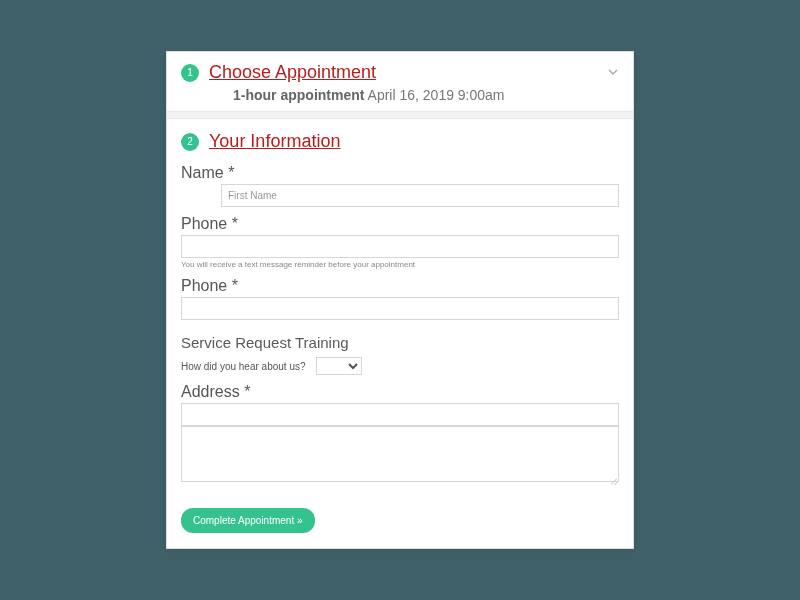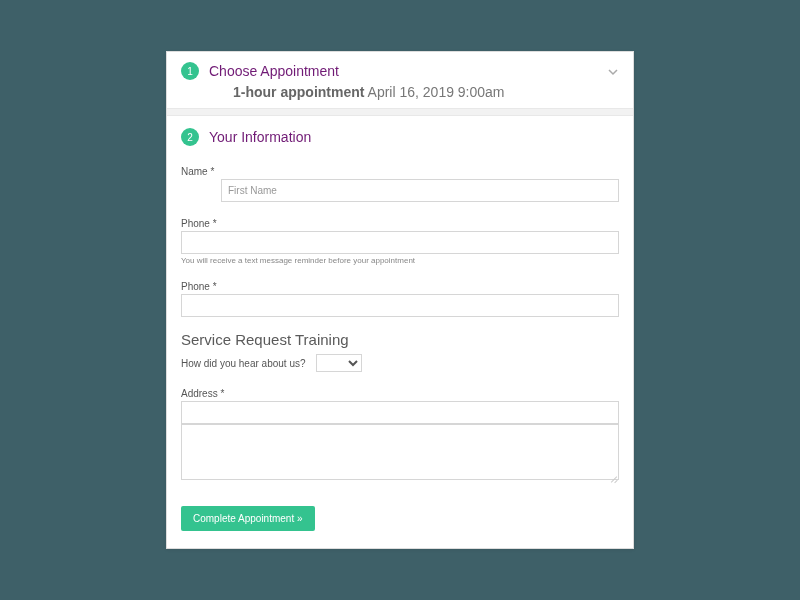--- a/index.html
+++ b/index.html
@@ -38,23 +38,24 @@
       background: #34c38f;
       color: #fff;
       font-size: 10px;
       display: flex;
       align-items: center;
       justify-content: center;
       margin-right: 10px;
       flex-shrink: 0;
     }
     .step-title {
-      font-size: 14px;
-      color: #701a75;
+      font-size: 18px;
+      color: #b91c1c;
       font-weight: 500;
+      text-decoration: underline;
     }
     .subline {
       font-size: 14px;
       color: #777;
       padding: 0 14px 8px 66px;
     }
     .subline .bold {
       color: #666;
       font-weight: 600;
     }
@@ -68,23 +69,23 @@
     .divider {
       height: 8px;
       background: #f2f2f2;
       border-top: 1px solid #e8e8e8;
       border-bottom: 1px solid #e8e8e8;
     }
     .form-body {
       padding: 0 14px 12px 14px;
     }
     .label {
-      font-size: 10px;
+      font-size: 16px;
       color: #555;
-      margin-top: 16px;
+      margin-top: 8px;
       margin-bottom: 2px;
       display: block;
     }
     .hint {
       font-size: 8px;
       color: #888;
       margin-top: 2px;
     }
     .row {
       display: flex;
@@ -130,21 +131,21 @@
       font-size: 10px;
     }
     .submit-btn {
       background: #34c38f;
       color: #fff;
       border: none;
       font-size: 10px;
       padding: 7px 12px;
       margin-top: 22px;
       cursor: pointer;
-      border-radius: 2px;
+      border-radius: 12px;
     }
     .half {
       flex: 1;
     }
     .half.half-right {
       flex: 2;
     }
     .textarea-wrap {
       position: relative;
     }

